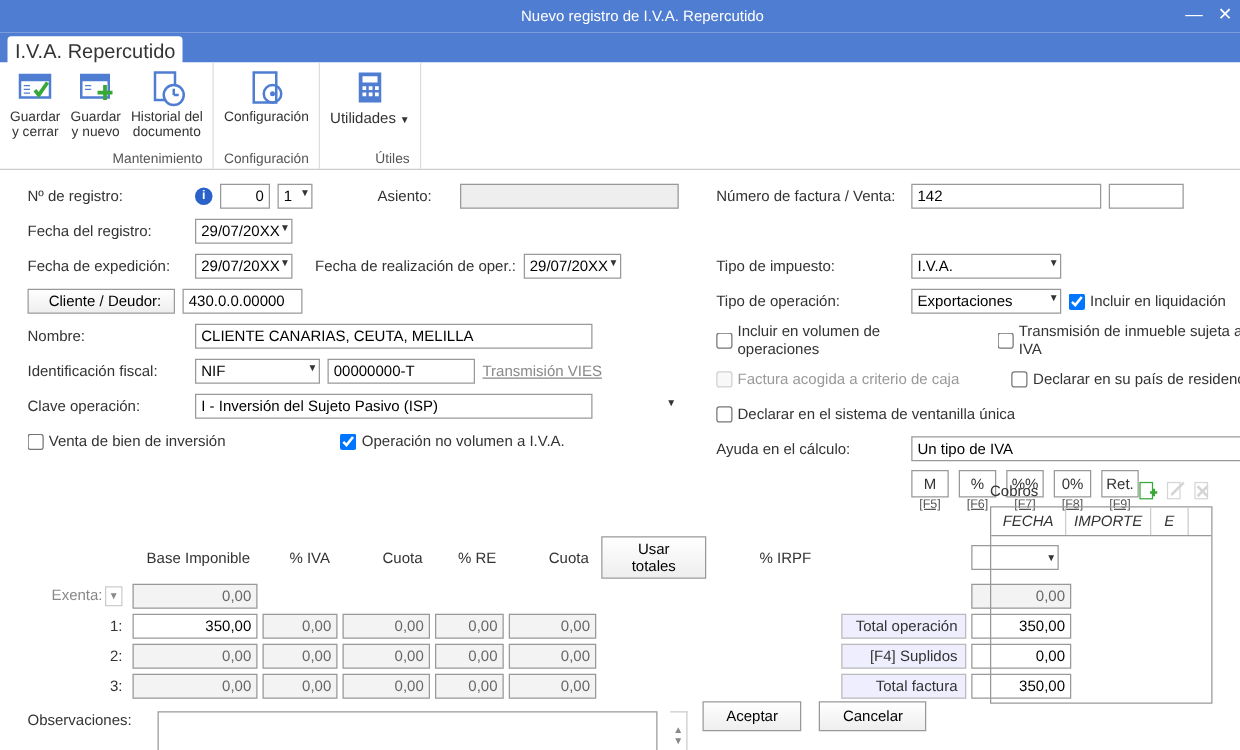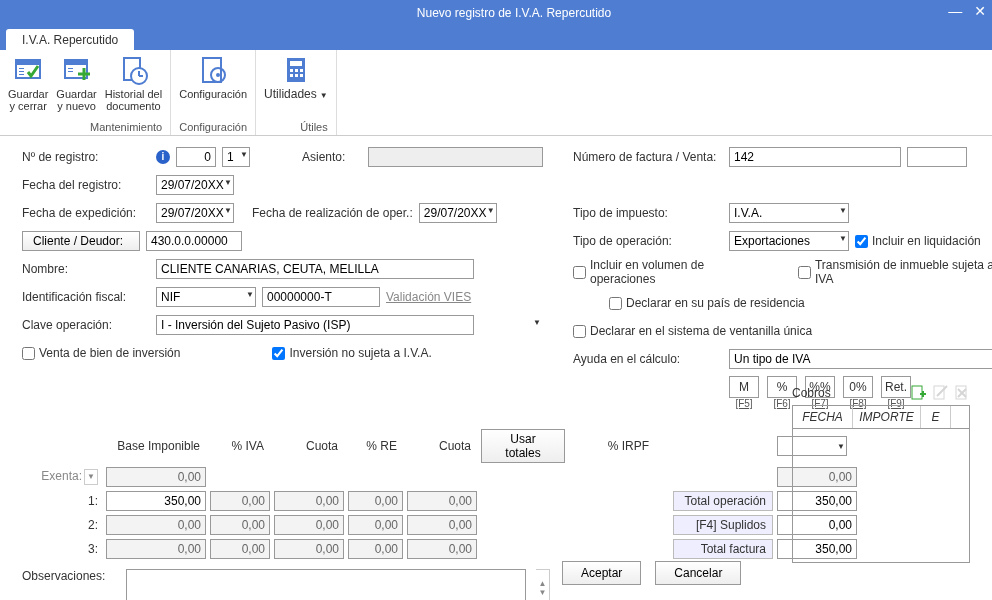--- a/index.html
+++ b/index.html
@@ -2,21 +2,21 @@
 <html><head>
 <meta charset="utf-8">
 <style>
 * { box-sizing: border-box; margin: 0; padding: 0; font-family: "Segoe UI", Tahoma, sans-serif; font-size: 12px; }
 body { background: #fff; width: 992px; height: 600px; overflow: hidden; color: #333; }
 .titlebar { background: #4f7dd1; color: #fff; height: 26px; display: flex; align-items: center; padding: 0 8px; justify-content: center; position: relative; }
 .titlebar .title { font-size: 12px; margin-left: 36px; }
 .titlebar .controls { position: absolute; right: 6px; top: 3px; display: flex; gap: 12px; }
 .titlebar .controls span { font-size: 14px; cursor: pointer; }
 .tabstrip { background: #4f7dd1; padding-top: 3px; padding-left: 6px; height: 24px; }
-.tabstrip .tab { background: #fff; display: inline-block; padding: 4px 16px; border-radius: 3px 3px 0 0; font-size: 12px; color: #333; }
+.tabstrip .tab { background: #fff; display: inline-block; padding: 4px 6px; border-radius: 3px 3px 0 0; font-size: 16px; color: #333; }
 .ribbon { background: #fff; display: flex; border-bottom: 1px solid #ccc; height: 86px; }
 .ribbon-group { border-right: 1px solid #ddd; padding: 4px 8px 2px 8px; display: flex; flex-direction: column; align-items: flex-end; }
 .ribbon-group .items { display: flex; gap: 8px; flex: 1; align-items: flex-start; }
 .ribbon-item { display: flex; flex-direction: column; align-items: center; gap: 2px; cursor: pointer; }
 .ribbon-item .rlabel { font-size: 11px; text-align: center; line-height: 1.1; }
 .ribbon-group .glabel { font-size: 11px; color: #555; padding-top: 2px; }
 .ricon { width: 32px; height: 32px; position: relative; }
 .ricon svg { width: 32px; height: 32px; }
 .form-area { padding: 10px 22px; display: flex; gap: 30px; position: relative; }
 .colL, .colR { flex: 1; }
@@ -156,54 +156,54 @@
       <span class="dropdown"><input type="text" class="tinput" style="width: 78px;" value="29/07/20XX"><span class="arrow">▼</span></span>
     </div>
     <div class="row">
       <span class="flabel">Fecha de expedición:</span>
       <span class="dropdown"><input type="text" class="tinput" style="width: 78px;" value="29/07/20XX"><span class="arrow">▼</span></span>
       <span style="width:6px"></span>
       <span>Fecha de realización de oper.:</span>
       <span class="dropdown"><input type="text" class="tinput" style="width: 78px;" value="29/07/20XX"><span class="arrow">▼</span></span>
     </div>
     <div class="row">
-      <button class="btn" style="width:118px;text-align:left">Cliente / Deudor:</button>
+      <button class="btn" style="width:118px;text-align:right">Cliente / Deudor:</button>
       <input type="text" class="tinput" style="width: 96px;" value="430.0.0.00000">
     </div>
     <div class="row">
       <span class="flabel">Nombre:</span>
       <input type="text" class="tinput" style="width: 318px;" value="CLIENTE CANARIAS, CEUTA, MELILLA">
     </div>
     <div class="row">
       <span class="flabel">Identificación fiscal:</span>
       <span class="dropdown"><input type="text" class="tinput" style="width: 100px;" value="NIF"><span class="arrow">▼</span></span>
       <input type="text" class="tinput" style="width: 118px;" value="00000000-T">
-      <span class="link" style="color:#888">Validación VIES</span>
+      <span class="link" style="color:#888">Transmisión VIES</span>
     </div>
     <div class="row">
       <span class="flabel">Clave operación:</span>
       <span class="dropdown" style="flex:1"><input type="text" class="tinput" style="width: 318px;" value="I - Inversión del Sujeto Pasivo (ISP)"><span class="arrow">▼</span></span>
     </div>
     <div class="row">
       <label class="chk">
           <input type="checkbox" style="">
           <span>Venta de bien de inversión</span>
         </label>
       <span style="width:80px"></span>
       <label class="chk">
           <input type="checkbox" checked="" style="">
-          <span>Inversión no sujeta a I.V.A.</span>
+          <span>Operación no volumen a I.V.A.</span>
         </label>
     </div>
   </div>
 
   <div class="colR">
     <div class="row">
       <span class="flabel" style="width:150px">Número de factura / Venta:</span>
-      <input type="text" class="tinput" style="width: 172px;" value="142">
+      <input type="text" class="tinput" style="width: 152px;" value="142">
       <input type="text" class="tinput" style="width: 60px;" value="">
     </div>
     <div class="row" style="height:22px"></div>
     <div class="row">
       <span class="flabel" style="width:150px">Tipo de impuesto:</span>
       <span class="dropdown"><input type="text" class="tinput" style="width: 120px;" value="I.V.A."><span class="arrow">▼</span></span>
     </div>
     <div class="row">
       <span class="flabel" style="width:150px">Tipo de operación:</span>
       <span class="dropdown"><input type="text" class="tinput" style="width: 120px;" value="Exportaciones"><span class="arrow">▼</span></span>
@@ -217,20 +217,24 @@
           <input type="checkbox" style="">
           <span>Incluir en volumen de operaciones</span>
         </label>
       <span style="width:20px"></span>
       <label class="chk">
           <input type="checkbox" style="">
           <span>Transmisión de inmueble sujeta a IVA</span>
         </label>
     </div>
     <div class="row">
+      <label class="chk" style="color:#999">
+          <input type="checkbox" disabled="" style="">
+          <span>Factura acogida a criterio de caja</span>
+        </label>
       <span style="width:30px"></span>
       <label class="chk">
           <input type="checkbox" style="">
           <span>Declarar en su país de residencia</span>
         </label>
     </div>
     <div class="row">
       <label class="chk">
           <input type="checkbox" style="">
           <span>Declarar en el sistema de ventanilla única</span>

